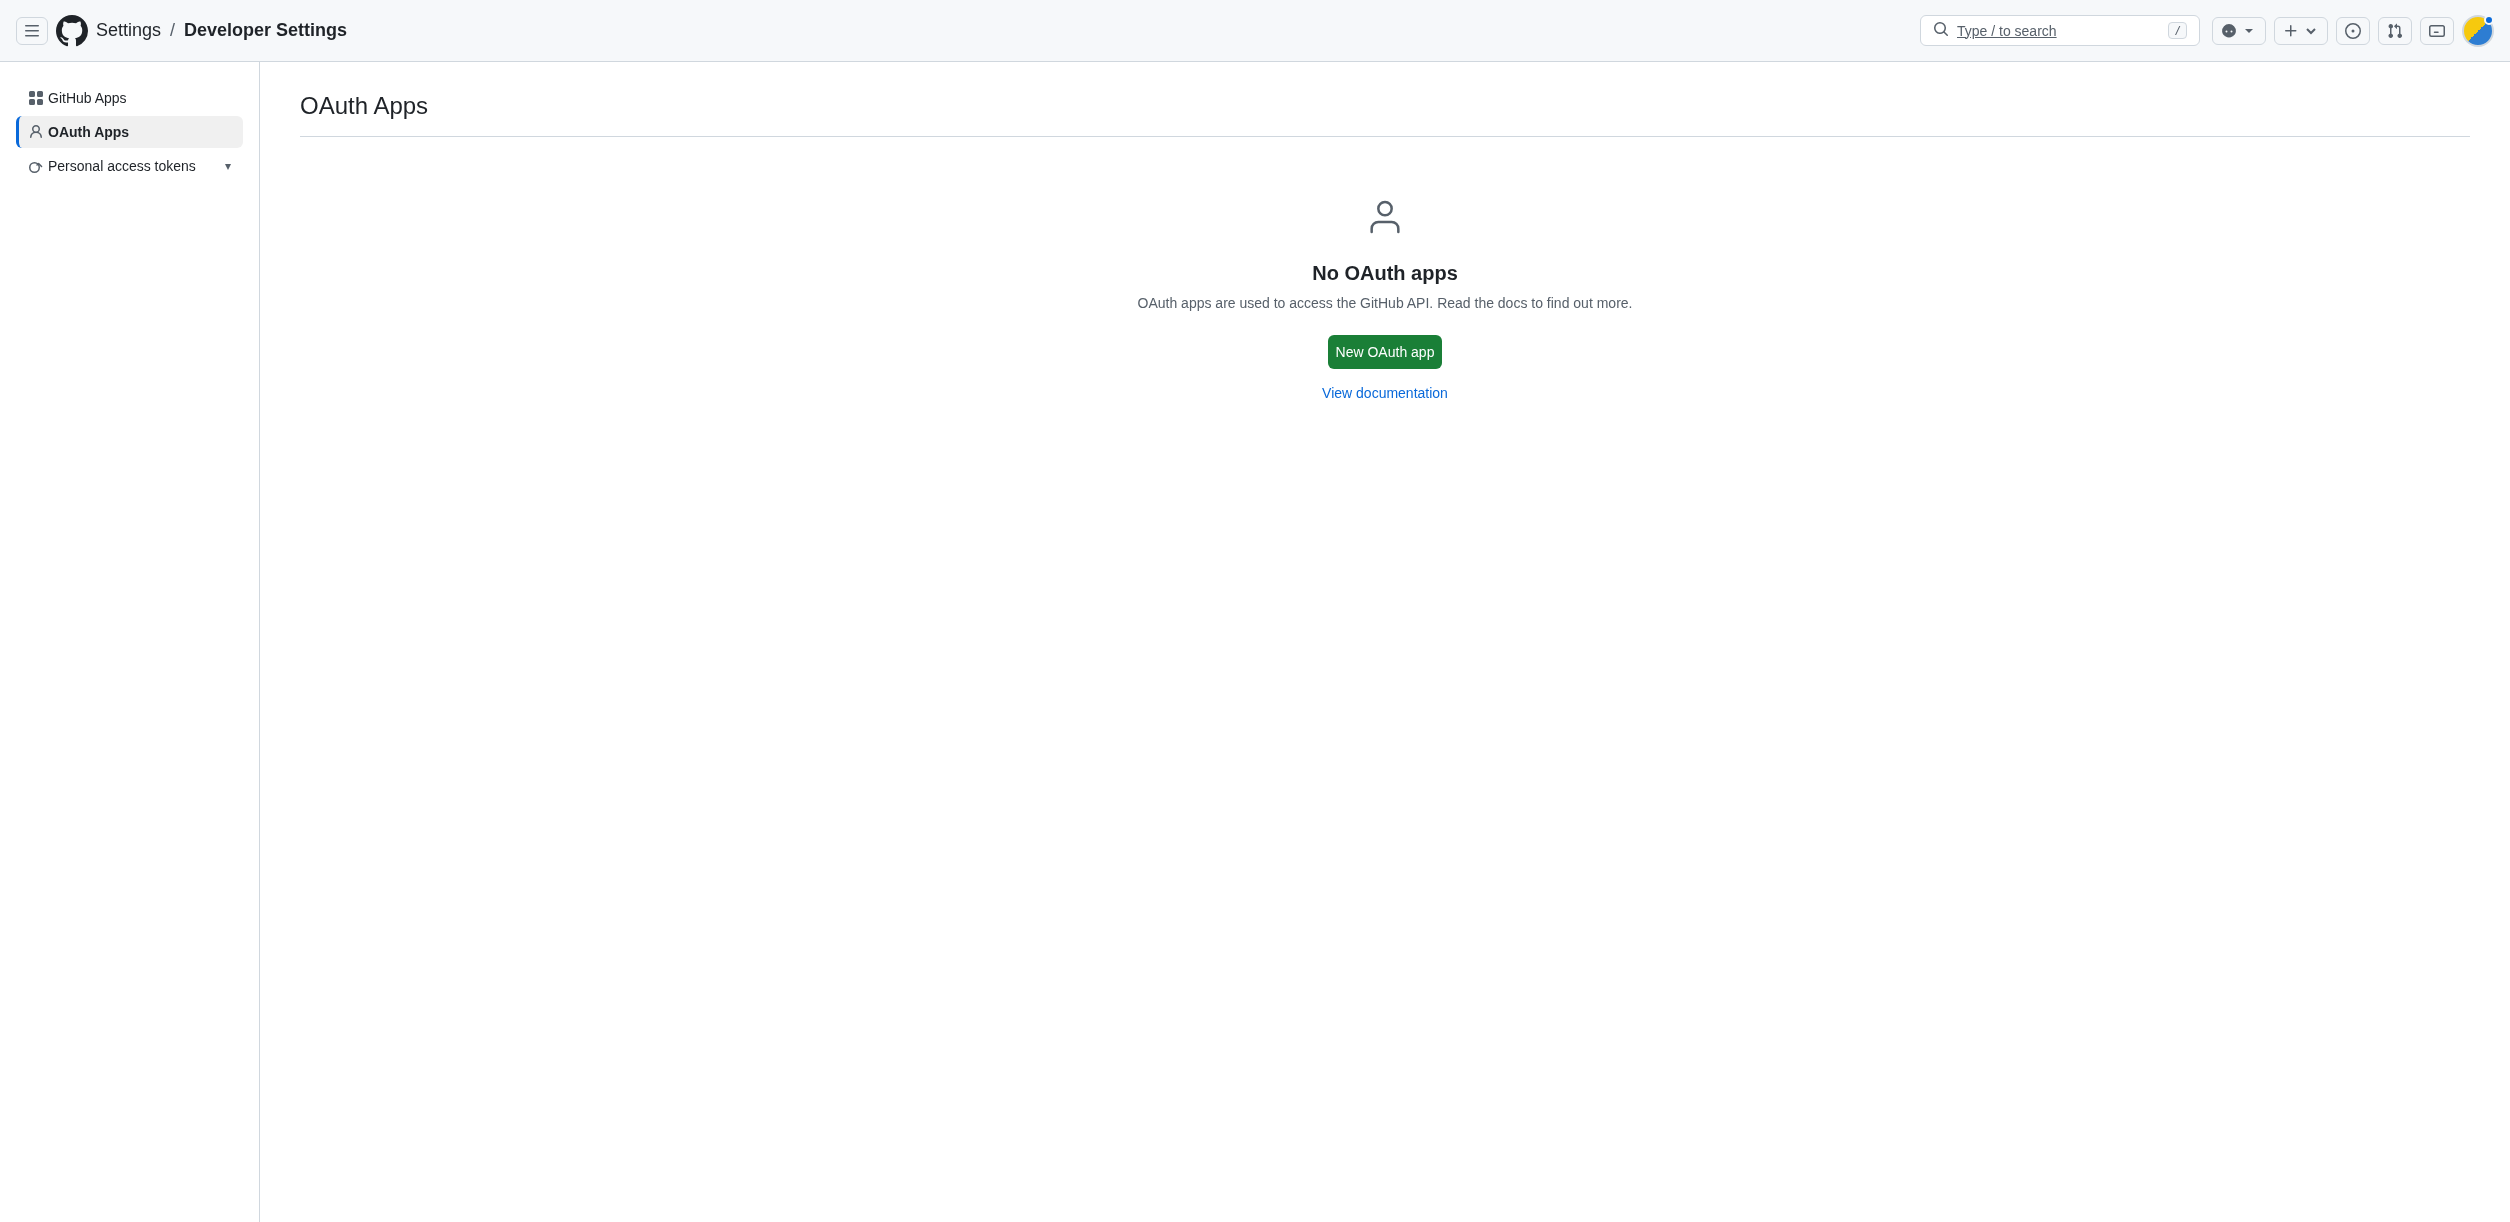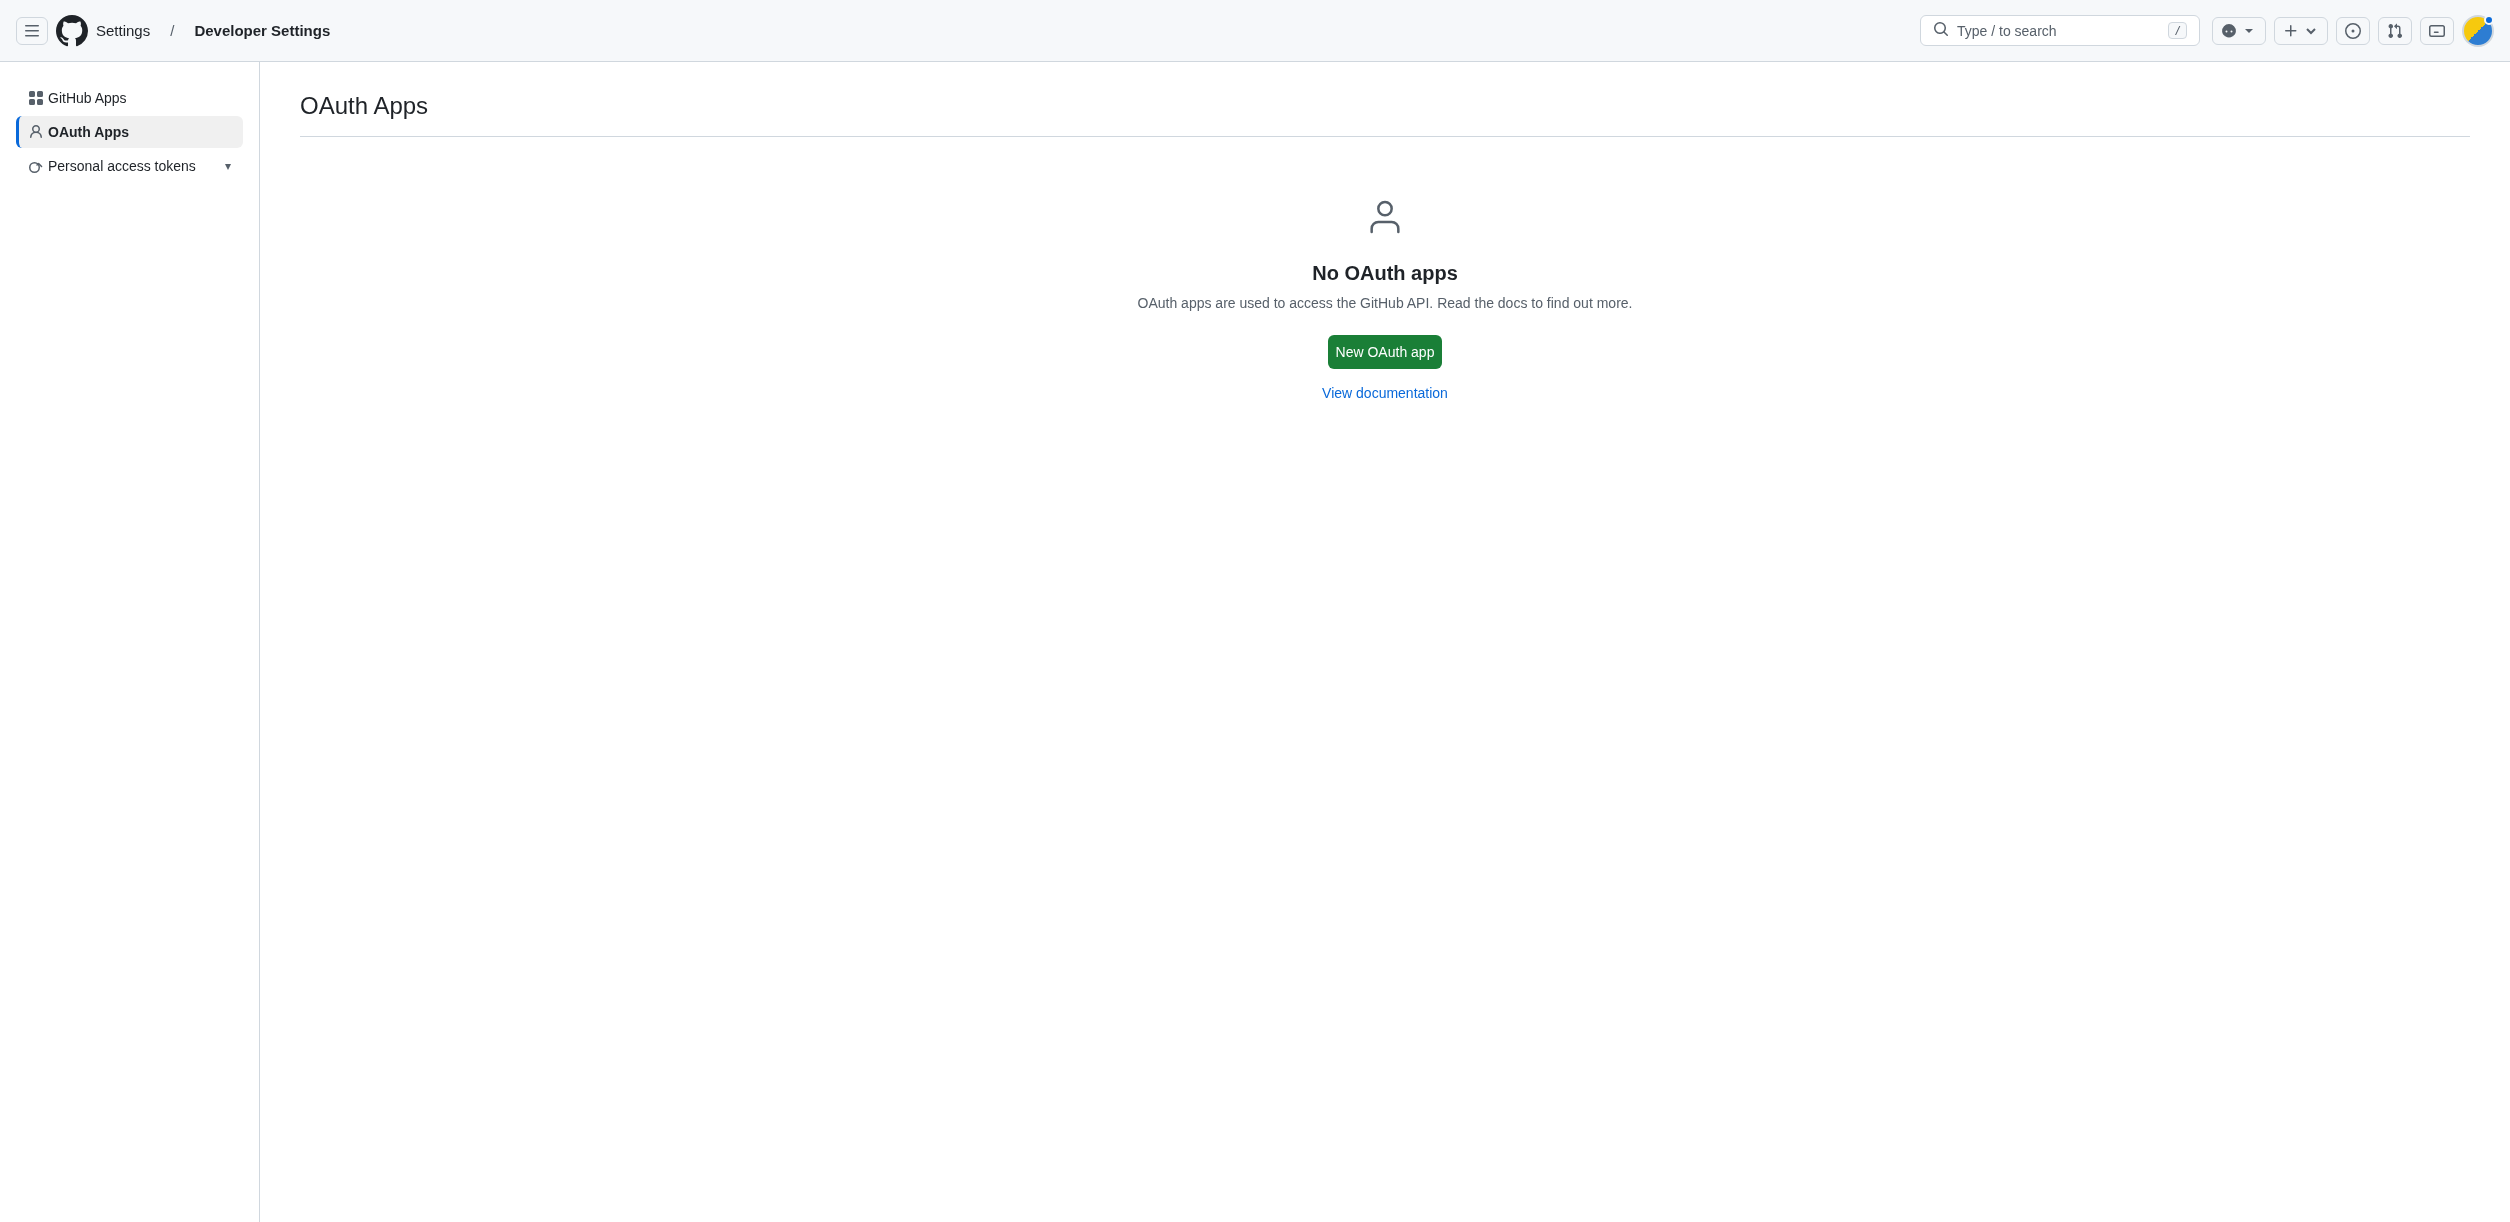--- a/index.html
+++ b/index.html
@@ -36,42 +36,42 @@
       color: #57606a;
     }
     .github-logo {
       width: 32px;
       height: 32px;
       color: #1f2328;
     }
     .breadcrumb {
       display: flex;
       align-items: flex-start;
-      gap: 20px;
-      font-size: 15px;
+      gap: 9px;
+      font-size: 18px;
     }
     .breadcrumb-separator {
       color: #57606a;
     }
     .breadcrumb-current {
       font-weight: 600;
     }
     .search-bar {
       display: flex;
       align-items: center;
       background: #fff;
       border: 1px solid #d0d7de;
       border-radius: 6px;
       padding: 5px 12px;
       gap: 8px;
       width: 280px;
       cursor: text;
     }
     .search-icon { color: #57606a; font-size: 14px; }
-    .search-placeholder { color: #57606a; font-size: 14px; flex: 1; }
+    .search-placeholder { color: #57606a; font-size: 14px; flex: 1; text-decoration: underline; }
     .search-kbd {
       background: #f6f8fa;
       border: 1px solid #d0d7de;
       border-radius: 4px;
       padding: 1px 5px;
       font-size: 11px;
       color: #57606a;
     }
     .header-actions {
       display: flex;

